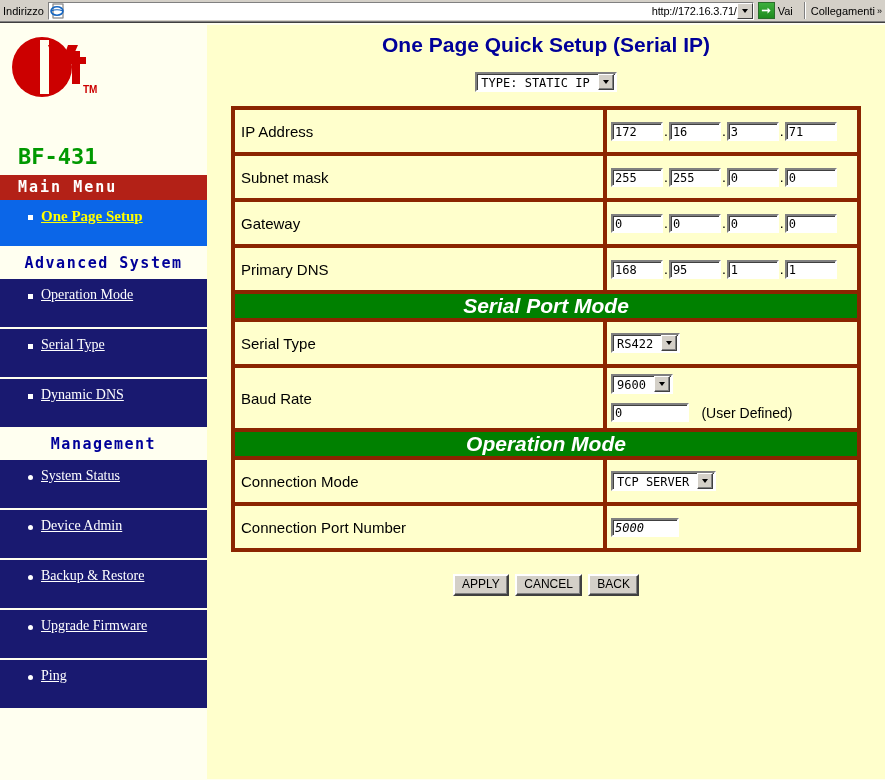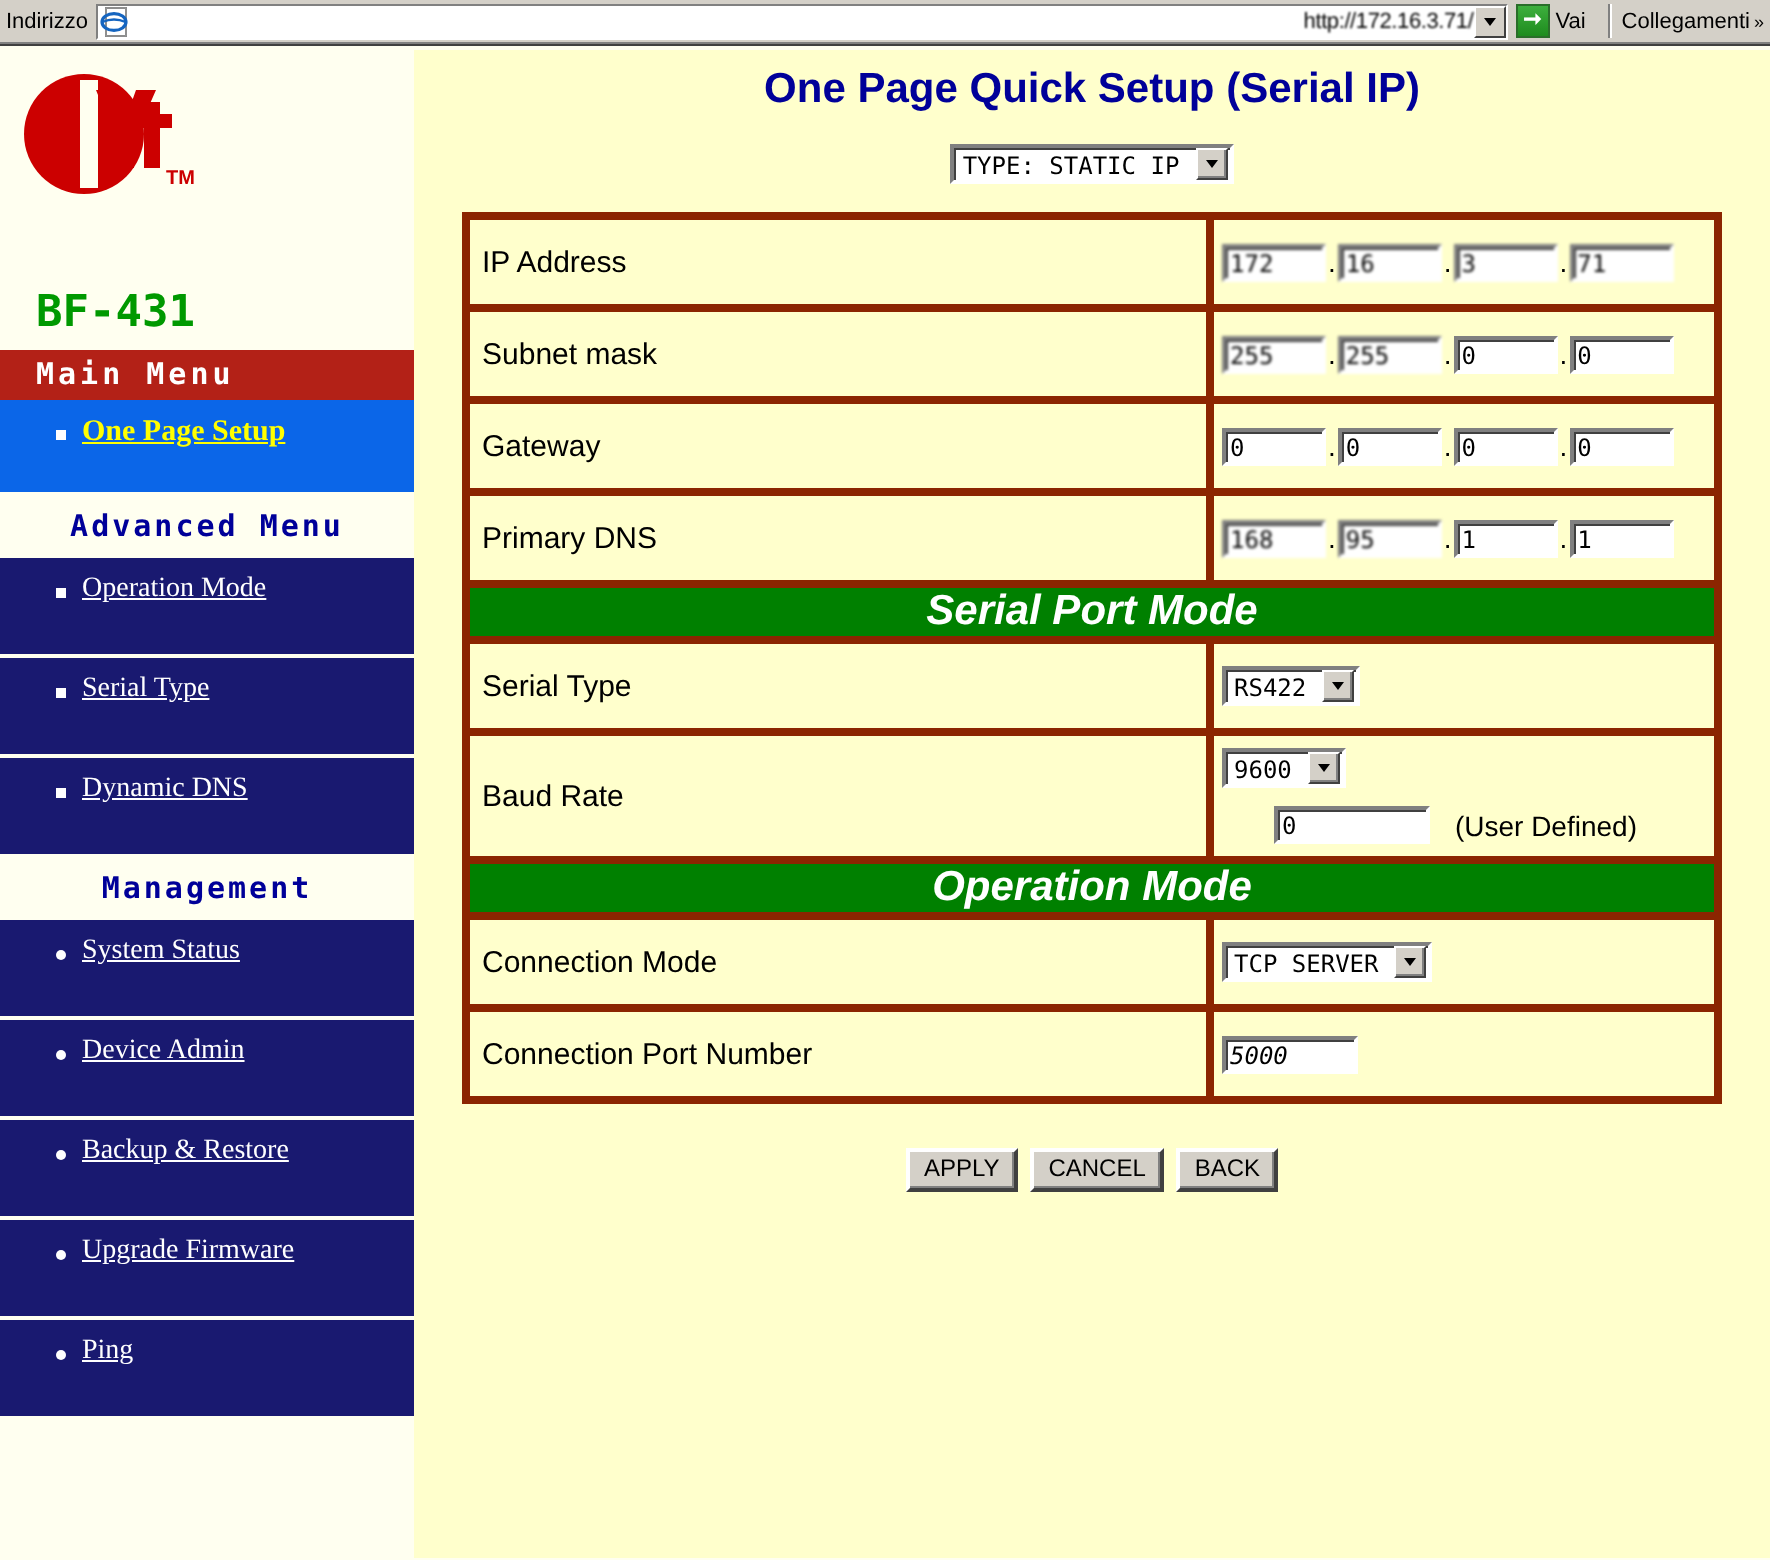--- a/index.html
+++ b/index.html
@@ -351,21 +351,21 @@
   }
   .port-input { width: 68px; font-style: italic; }
   .userdef-input { width: 78px; }
   .userdef-label {
     font-family: "Liberation Sans", sans-serif;
     font-size: 14px;
     color: #000;
     margin-left: 8px;
     vertical-align: middle;
   }
-  .baud-stack .row2 { margin-top: 9px; margin-left: 26px; }
+  .baud-stack .row2 { margin-top: 9px; }
 
   
   .btn-row {
     text-align: center;
     margin-top: 22px;
   }
   .win-button {
     display: inline-block;
     background: #D4D0C8;
     border: 2px solid;
@@ -429,21 +429,21 @@
     </div>
 
     <div class="model-name">BF-431</div>
 
     <div class="menu-head-red">Main Menu</div>
     <div class="nav-item active">
       <span class="bullet-sq"></span>
       <span class="nav-link">One Page Setup</span>
     </div>
 
-    <div class="menu-head-plain">Advanced Menu</div>
+    <div class="menu-head-plain">Advanced System</div>
     <div class="nav-item normal">
       <span class="bullet-sq"></span>
       <span class="nav-link">Operation Mode</span>
     </div>
     <div class="nav-item normal">
       <span class="bullet-sq"></span>
       <span class="nav-link">Serial Type</span>
     </div>
     <div class="nav-item normal">
       <span class="bullet-sq"></span>

